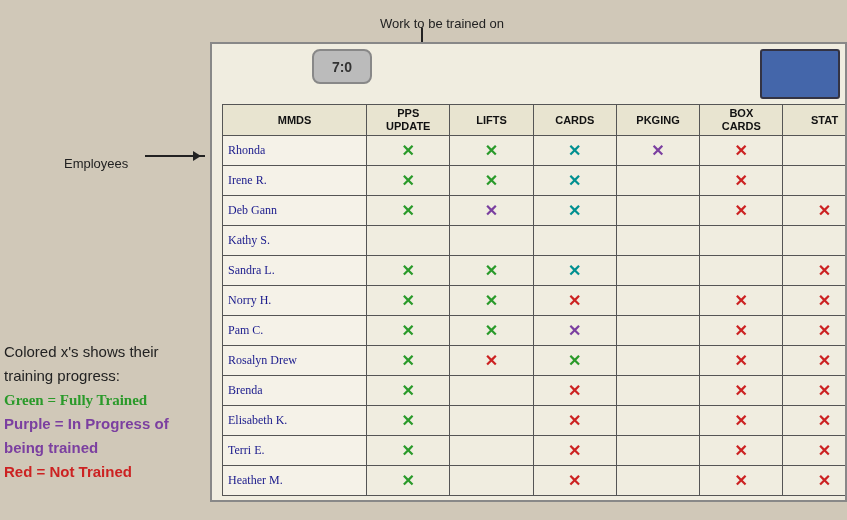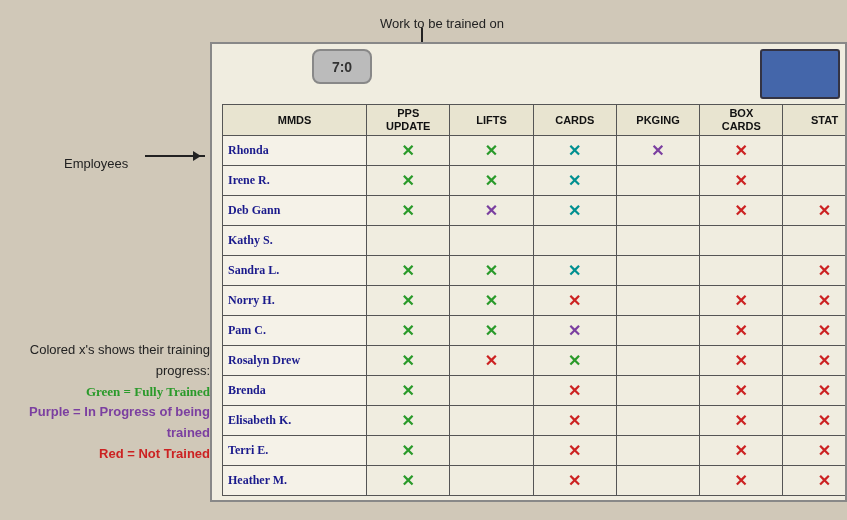--- a/index.html
+++ b/index.html
@@ -44,24 +44,23 @@
       right: -1px;
       top: -4px;
       border: 5px solid transparent;
       border-left: 8px solid #222;
     }
 
     .legend-box {
       position: absolute;
       top: 340px;
       left: 4px;
-      font-size: 13px;
+      font-size: 15px;
       color: #222;
       line-height: 1.6;
-      text-align: right;
     }
     .legend-box .green { color: #2a9a2a; font-weight: bold; font-family: Liberation Serif, serif; }
     .legend-box .purple { color: #7b3fa0; font-weight: bold; }
     .legend-box .red { color: #cc2222; font-weight: bold; }
 
     
     .top-annotation {
       position: absolute;
       top: 8px;
       left: 380px;
@@ -125,21 +124,21 @@
       background: #e8e4d0;
       line-height: 1.2;
     }
 
     .training-table td.name-cell {
       text-align: left;
       padding-left: 5px;
       font-family: 'Segoe Script', 'Comic Sans MS', cursive;
       font-size: 12px;
       color: #1a1a8c;
-      font-weight: bold;
+      font-weight: normal;
       min-width: 90px;
       background: #f5f2e8;
     }
 
     .x-green { color: #2a9a2a; font-size: 16px; font-weight: bold; }
     .x-purple { color: #7b3fa0; font-size: 16px; font-weight: bold; }
     .x-red { color: #cc2222; font-size: 16px; font-weight: bold; }
     .x-teal { color: #009090; font-size: 16px; font-weight: bold; }
 
     

